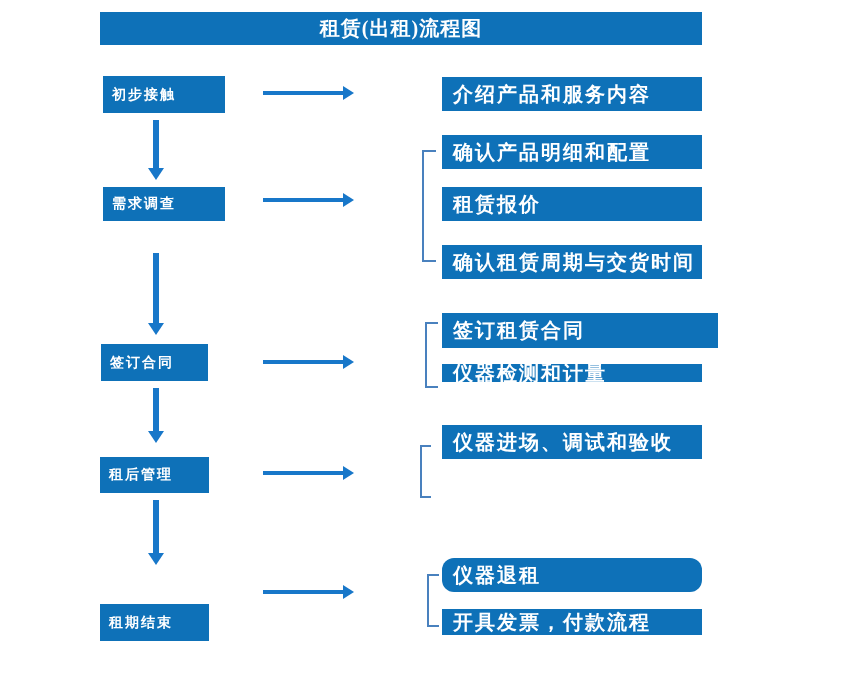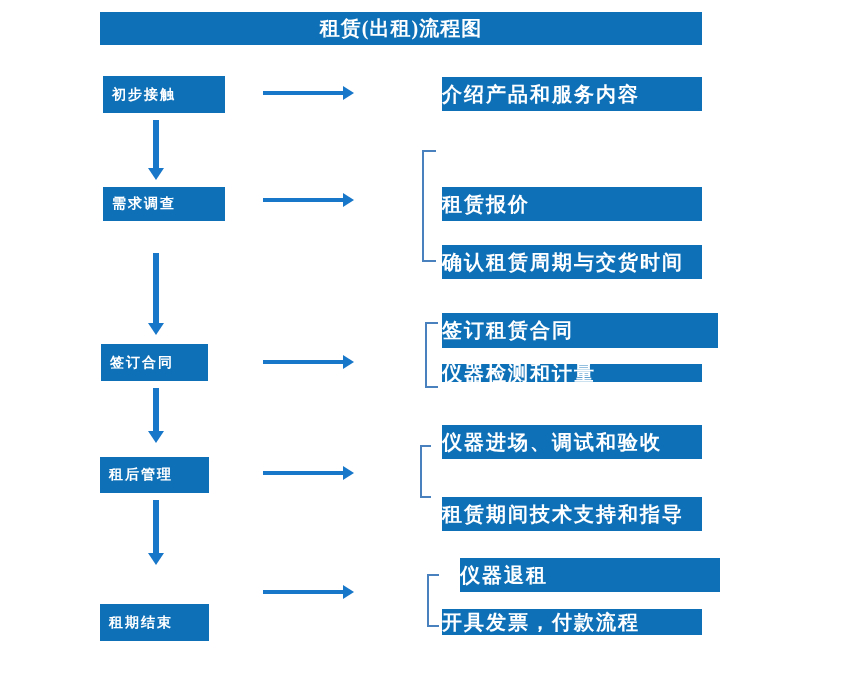--- a/index.html
+++ b/index.html
@@ -9,21 +9,21 @@
     font-family:"Liberation Serif","DejaVu Serif",serif;
   }
   .box {
     position:absolute; box-sizing:border-box;
     background:var(--box,#0e71b8); color:var(--text,#ffffff);
     font-weight:bold; display:flex; align-items:center;
     white-space:nowrap; overflow:hidden;
   }
   .title-bar { justify-content:center; font-size:20px; letter-spacing:1px; }
   .lbox { font-size:14px; padding-left:9px; letter-spacing:2px; }
-  .rbox { font-size:20px; letter-spacing:2px; }
+  .rbox { font-size:20px; padding-left:11px; letter-spacing:2px; }
   .h-arrow, .v-arrow { position:absolute; }
   .h-arrow .shaft { position:absolute; left:0; top:5px; width:81px; height:4px; background:var(--arrow,#1877c9); }
   .h-arrow .head  { position:absolute; left:80px; top:0; width:0; height:0;
                     border-left:11px solid var(--arrow,#1877c9);
                     border-top:7px solid transparent; border-bottom:7px solid transparent; }
   .v-arrow .shaft { position:absolute; left:5px; top:0; width:6px; background:var(--arrow,#1877c9); }
   .v-arrow .head  { position:absolute; left:0; bottom:0; width:0; height:0;
                     border-top:12px solid var(--arrow,#1877c9);
                     border-left:8px solid transparent; border-right:8px solid transparent; }
   .bracket {
@@ -83,22 +83,22 @@
     <span class="shaft"></span>
     <span class="head"></span>
   </div>
 
   <div class="bracket" style="left:422px;top:150px;width:14px;height:112px;"></div>
   <div class="bracket" style="left:425px;top:322px;width:13px;height:66px;"></div>
   <div class="bracket" style="left:420px;top:445px;width:11px;height:53px;"></div>
   <div class="bracket" style="left:427px;top:574px;width:12px;height:53px;"></div>
 
   <div class="box rbox" style="left:442px;top:77px;width:260px;height:34px;">介绍产品和服务内容</div>
+  <div class="box rbox" style="left:442px;top:135px;width:260px;height:34px;">确认产品明细和配置</div>
   <div class="box rbox" style="left:442px;top:187px;width:260px;height:34px;">租赁报价</div>
   <div class="box rbox" style="left:442px;top:245px;width:260px;height:34px;">确认租赁周期与交货时间</div>
   <div class="box rbox" style="left:442px;top:313px;width:276px;height:35px;">签订租赁合同</div>
   <div class="box rbox" style="left:442px;top:364px;width:260px;height:18px;">仪器检测和计量</div>
   <div class="box rbox" style="left:442px;top:425px;width:260px;height:34px;">仪器进场、调试和验收</div>
-  <div class="box rbox" style="left:442px;top:497px;width:260px;height:34px;">租赁期间技术支持和指导</div>
-  <div class="box rbox" style="left:460px;top:558px;width:260px;height:34px;">仪器退租</div>
+  <div class="box rbox" style="left:442px;top:558px;width:260px;height:34px;border-radius:12px;">仪器退租</div>
   <div class="box rbox" style="left:442px;top:609px;width:260px;height:26px;">开具发票，付款流程</div>
 
 </div>
 
 </body></html>

